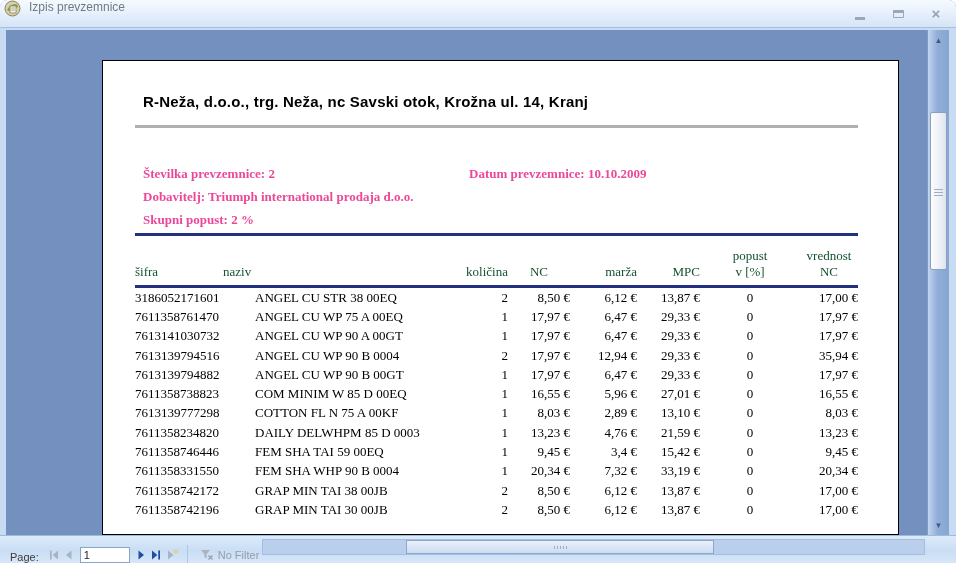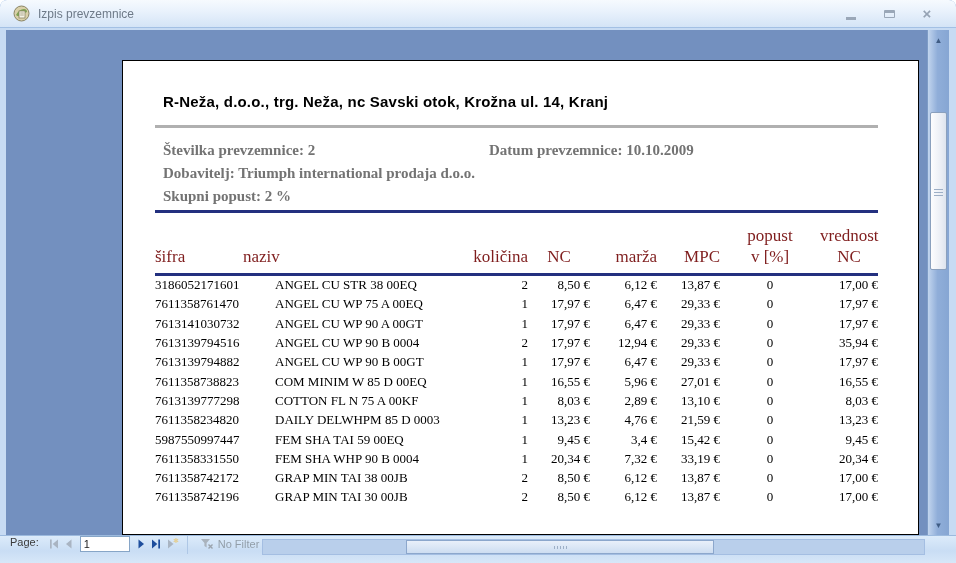--- a/index.html
+++ b/index.html
@@ -4,58 +4,58 @@
 <style>
   html,body{margin:0;padding:0;background:#ffffff;}
   .window{
     position:relative;width:956px;height:563px;overflow:hidden;
     font-family:"Liberation Sans",sans-serif;
     border-radius:7px 7px 0 0;background:#c7dbf3;
     box-shadow:inset 0 0 0 1px #b7cdea;
   }
   
   .titlebar{
-    height:28px;display:flex;align-items:center;box-sizing:border-box;
-    padding:0 10px;border-radius:7px 7px 0 0;
+    height:28px;display:flex;box-sizing:border-box;
+    padding:0 1px;border-radius:7px 7px 0 0;
     background:linear-gradient(#f6fafe,#e8f1fc 45%,#d4e4f6);
     border-bottom:1px solid #a3c0e4;
   }
   .win-icon{width:17px;height:17px;margin:0 8px 0 3px;flex:0 0 auto;}
   .title{font-size:12px;color:#6e7a88;flex:1;}
   .controls{display:flex;align-items:center;gap:24px;margin-right:12px;}
   .ctl{cursor:pointer;display:flex;align-items:center;justify-content:center;width:14px;height:16px;}
   .ctl.min i{display:block;width:10px;height:3px;background:#9aa7b8;margin-top:9px;}
   .ctl.max i{display:block;width:11px;height:8px;border:1px solid #9aa7b8;border-top:3px solid #9aa7b8;border-radius:1px;box-sizing:border-box;}
   .ctl.close{font-size:15px;font-weight:bold;color:#96a3b4;line-height:1;}
   
   .content{
     position:absolute;top:28px;bottom:28px;left:0;right:0;box-sizing:border-box;
     background:#c7dbf3;padding:2px 7px 0 6px;
   }
   .canvas{position:relative;width:100%;height:100%;background:#7390bf;overflow:hidden;}
   .page{
-    position:absolute;left:116px;top:30px;width:797px;height:calc(100% - 30px);
+    position:absolute;left:96px;top:30px;width:797px;height:calc(100% - 30px);
     background:#ffffff;border:1px solid #000;box-sizing:border-box;overflow:hidden;
   }
   .report-inner{margin:0 40px 0 32px;}
   .company{
     margin:32px 0 0 8px;font-family:"Liberation Sans",sans-serif;
     font-size:15px;font-weight:bold;color:#000;letter-spacing:.2px;
   }
   .gray-rule{margin-top:15px;height:3px;background:#b0b0b0;}
-  .meta{margin-top:11px;font-family:"Liberation Serif",serif;font-weight:bold;font-size:15px;color:#737373;}
+  .meta{margin-top:34px;font-family:"Liberation Serif",serif;font-weight:bold;font-size:13px;color:#ec4899;}
   .meta-row{position:relative;height:23px;line-height:23px;padding-left:8px;}
   .meta-right{position:absolute;left:334px;top:0;font-family:Liberation Serif, serif;}
   .navy-rule{margin-top:2px;height:3px;background:#23307f;}
   
   table.items{border-collapse:collapse;table-layout:fixed;width:723px;font-family:"Liberation Serif",serif;}
   table.items thead{border-bottom:3px solid #23307f;}
   table.items th{
-    font-weight:normal;color:#7f1d1d;font-size:17px;vertical-align:bottom;
-    padding:12px 0 5px 0;height:40px;line-height:1.25;white-space:pre-line;
+    font-weight:normal;color:#14532d;font-size:13px;vertical-align:bottom;
+    padding:4px 0 5px 0;height:40px;line-height:1.25;white-space:pre-line;
   }
   table.items td{font-size:13px;color:#000;height:19.3px;padding:0;white-space:nowrap;overflow:hidden;}
   thead .c0{text-align:left;padding-left:7px;}
   thead .c1{text-align:left;text-indent:-32px;}
   thead .c2,thead .c4,thead .c5{text-align:right;}
   thead .c3,thead .c6{text-align:center;}
   thead .c7{text-align:center;padding-right:10px;}
   tbody .c0{text-align:left;padding-left:14px;}
   tbody .c1{text-align:left;}
   tbody .c2,tbody .c3,tbody .c4,tbody .c5{text-align:right;}
@@ -77,21 +77,21 @@
     border:1px solid #8aa0bd;border-radius:2px;cursor:pointer;
     display:flex;align-items:center;justify-content:center;
   }
   .vgrip{display:block;width:9px;height:9px;
     background:repeating-linear-gradient(0deg,#9dafc6 0 1px,transparent 1px 3px);}
   
   .bottombar{
     position:absolute;left:0;right:0;bottom:0;height:28px;box-sizing:border-box;
     background:linear-gradient(#dcebfa,#c9ddf4 55%,#d7e7f8);
     border-top:1px solid #9cbade;
-    display:flex;align-items:flex-start;padding-left:10px;font-size:11px;color:#3b3b3b;
+    display:flex;align-items:flex-end;padding-left:10px;font-size:11px;color:#3b3b3b;
   }
   .page-label{margin-right:7px;}
   .nav-btn{width:15px;height:16px;display:flex;align-items:center;justify-content:center;cursor:pointer;color:#1e4e9d;}
   .nav-btn.disabled{color:#a9b4c2;}
   .nav-btn svg{display:block;}
   .page-input{
     width:50px;height:16px;box-sizing:border-box;margin:0 4px;
     border:1px solid #86a5c7;font-size:11px;font-family:"Liberation Sans",sans-serif;
     padding:0 3px;color:#222;background:#fff;
   }
@@ -262,21 +262,21 @@
                   <td class="c0">7611358234820</td>
                   <td class="c1">DAILY DELWHPM 85 D 0003</td>
                   <td class="c2">1</td>
                   <td class="c3">13,23 €</td>
                   <td class="c4">4,76 €</td>
                   <td class="c5">21,59 €</td>
                   <td class="c6">0</td>
                   <td class="c7">13,23 €</td>
                 </tr>
                 <tr>
-                  <td class="c0">5987550997447</td>
+                  <td class="c0">7611358746446</td>
                   <td class="c1">FEM SHA TAI 59 00EQ</td>
                   <td class="c2">1</td>
                   <td class="c3">9,45 €</td>
                   <td class="c4">3,4 €</td>
                   <td class="c5">15,42 €</td>
                   <td class="c6">0</td>
                   <td class="c7">9,45 €</td>
                 </tr>
                 <tr>
                   <td class="c0">7611358331550</td>

